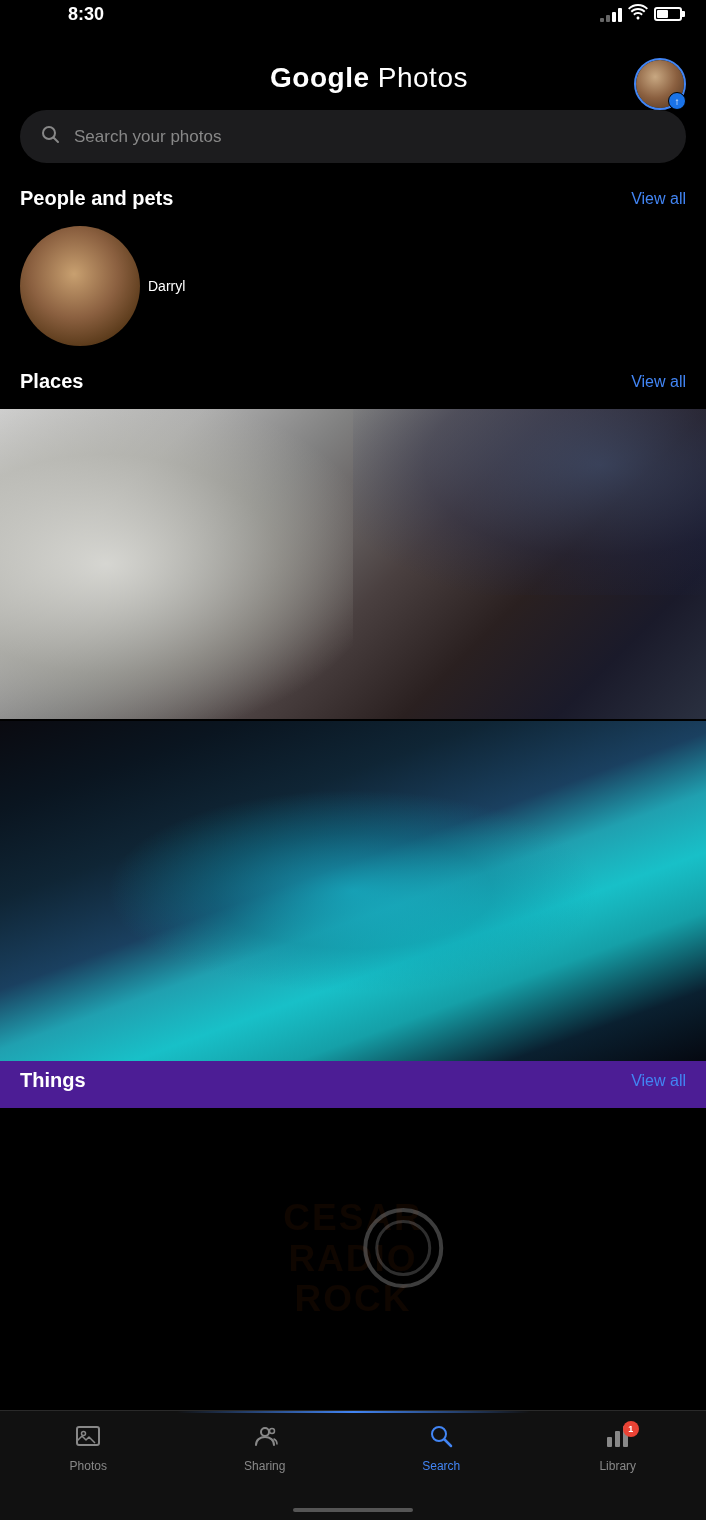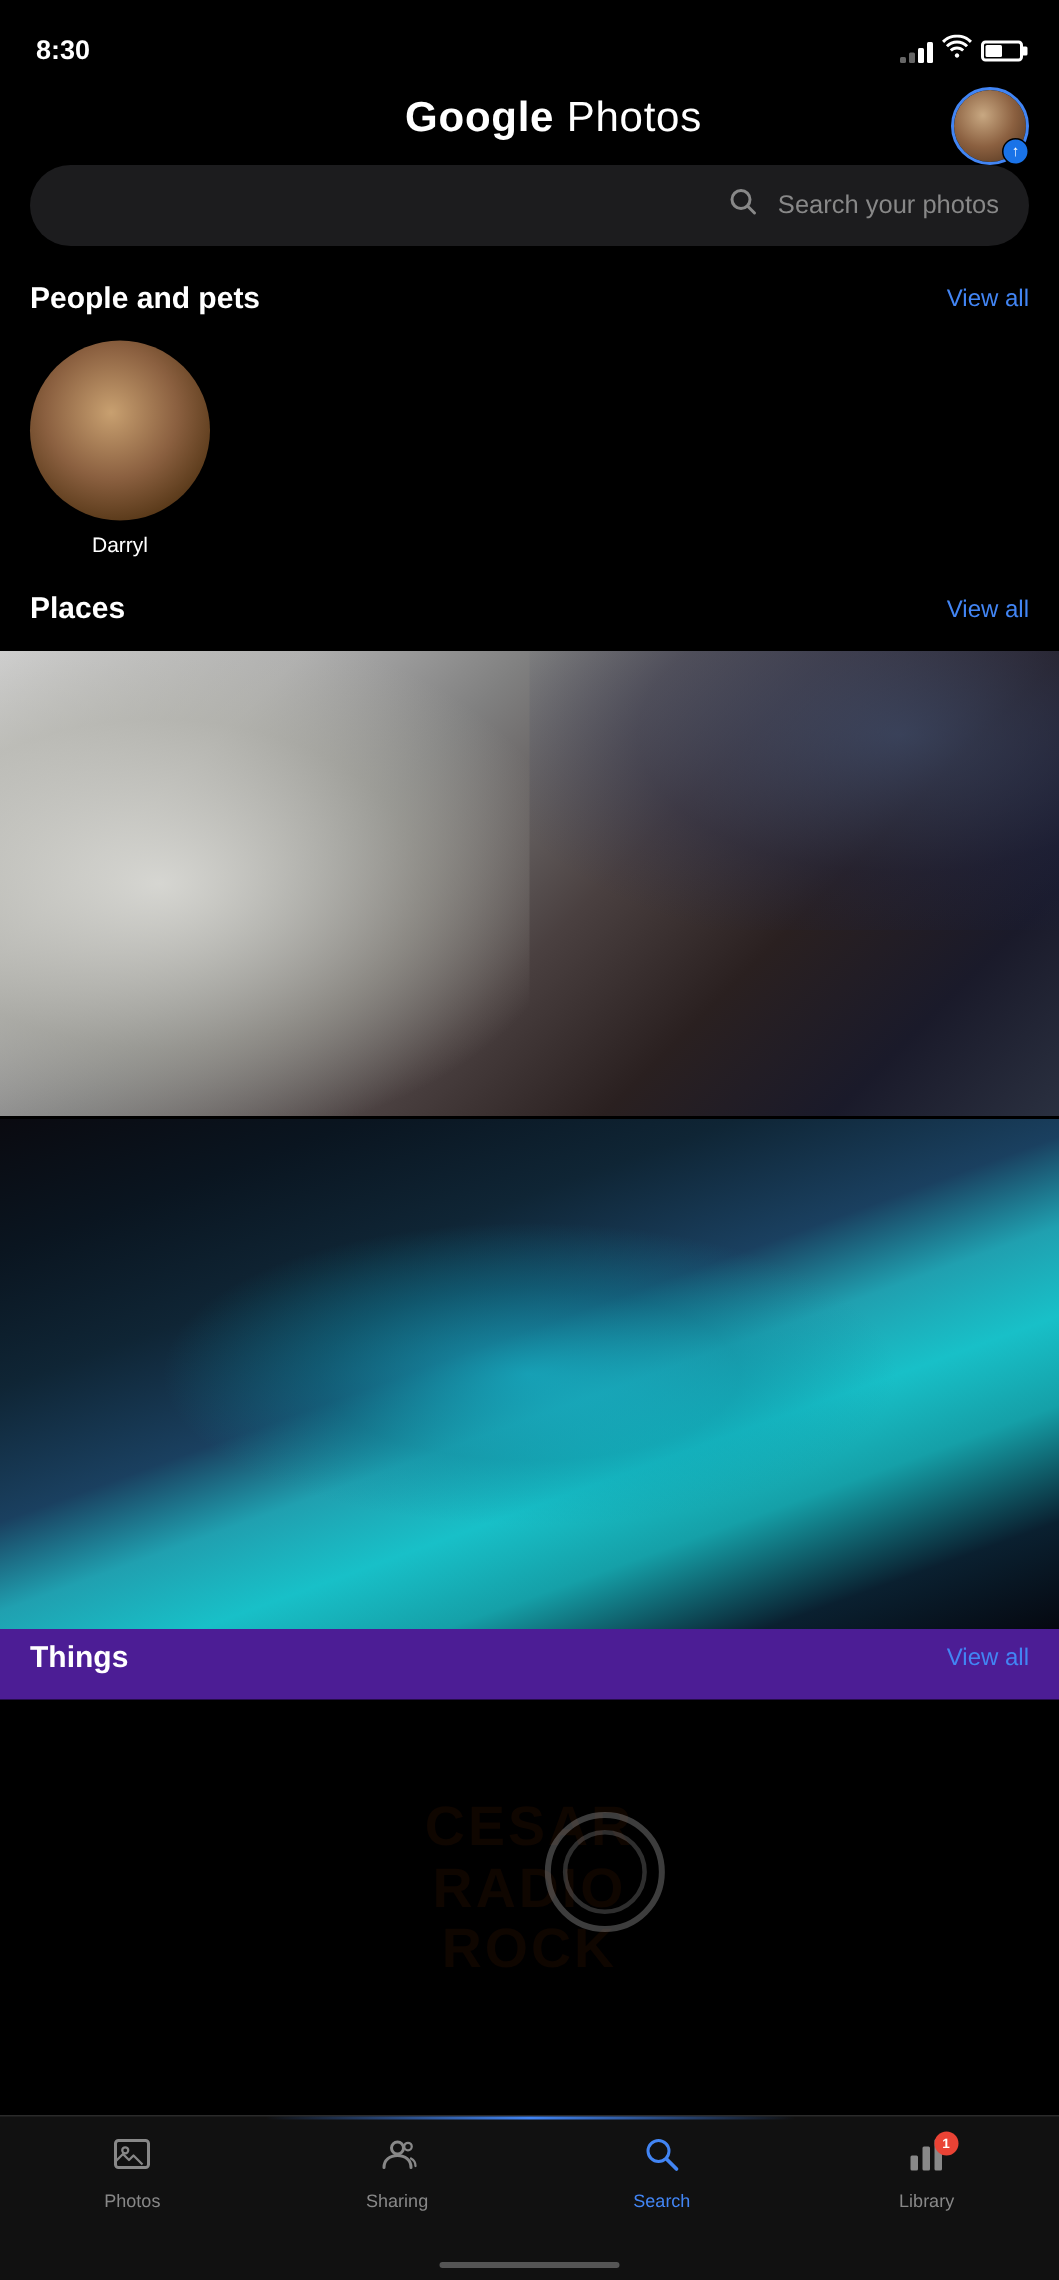--- a/index.html
+++ b/index.html
@@ -11,23 +11,24 @@
       color: #fff;
       font-family: 'Helvetica Neue', Arial, sans-serif;
       overflow: hidden;
       position: relative;
     }
 
     
     .status-bar {
       display: flex;
       justify-content: space-between;
-      align-items: flex-end;
-      padding: 26px 24px 8px;
+      align-items: flex-start;
+      padding: 4px 24px 8px;
       height: 52px;
+      margin-left: 44px;
     }
     .status-time {
       font-size: 18px;
       font-weight: 600;
       color: #fff;
     }
     .status-icons {
       display: flex;
       align-items: center;
       gap: 6px;
@@ -133,21 +134,20 @@
     .search-container {
       padding: 0 20px 24px;
     }
     .search-bar {
       background: #1c1c1e;
       border-radius: 28px;
       display: flex;
       align-items: center;
       padding: 14px 20px;
       gap: 14px;
-      justify-content: flex-end;
     }
     .search-icon-wrap {
       color: #888;
       font-size: 20px;
     }
     .search-placeholder {
       color: #888;
       font-size: 17px;
     }
 
@@ -175,21 +175,21 @@
     .people-section {
       padding-bottom: 16px;
     }
     .people-list {
       padding: 0 20px;
       display: flex;
       gap: 20px;
     }
     .person-item {
       display: flex;
-      flex-direction: column;
+      flex-direction: row;
       align-items: center;
       gap: 8px;
     }
     .person-avatar {
       width: 120px;
       height: 120px;
       border-radius: 50%;
       background: radial-gradient(circle at 45% 40%, #c8a070, #8b6040 45%, #5a3a1a 75%, #2a1a0a);
       overflow: hidden;
     }

